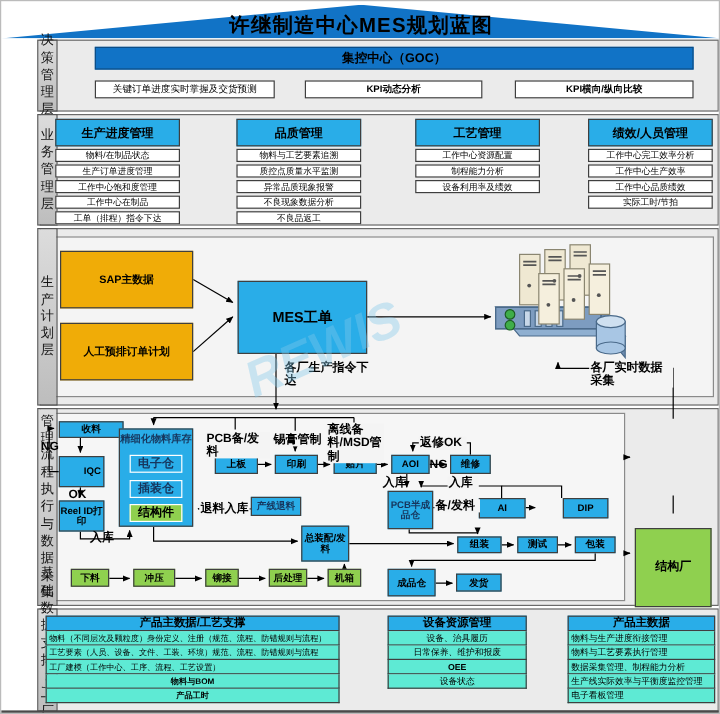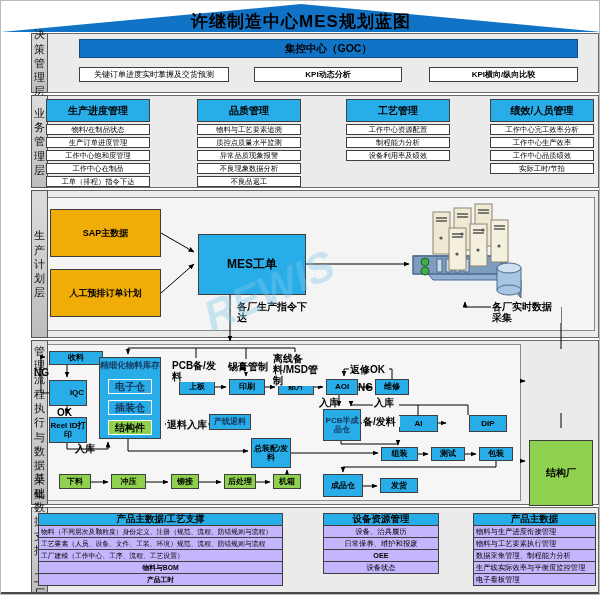--- a/index.html
+++ b/index.html
@@ -18,21 +18,21 @@
   .roof{position:absolute;left:0;top:3px;width:600px;height:28px;background:#1173c6;clip-path:polygon(50% 0,100% 100%,0 100%);z-index:1;}
   #title{position:absolute;left:0;top:9px;width:600px;text-align:center;font-size:17px;font-weight:bold;color:#000;z-index:2;letter-spacing:1px;}
   .goc{position:absolute;left:78px;top:38px;width:499px;height:19px;background:#1173c6;border:1px solid #0d4d85;display:flex;align-items:center;justify-content:center;font-size:10.5px;font-weight:bold;color:#000;z-index:3;box-sizing:border-box;}
   .col{position:absolute;top:98px;width:104px;z-index:3;}
   .col .hd{height:23px;background:#29ade8;border:1px solid #3f3f3f;display:flex;align-items:center;justify-content:center;font-size:10px;font-weight:bold;box-sizing:border-box;margin-bottom:2px;}
   .col .it{height:11px;background:#fff;border:1px solid #3f3f3f;display:flex;align-items:center;justify-content:center;font-size:7.3px;box-sizing:border-box;margin-bottom:2px;}
   .wtitle{font-size:8.5px;font-weight:bold;color:#17365d;position:absolute;top:3px;left:0;width:100%;text-align:center;}
   .winner{position:absolute;left:8px;width:44px;height:15px;border:1px solid #fff;display:flex;align-items:center;justify-content:center;font-size:10px;font-weight:bold;color:#17365d;box-sizing:border-box;}
   .tbl{position:absolute;top:512px;z-index:3;}
   .tbl .hd{height:13px;background:#29ade8;border:1px solid #3f3f3f;display:flex;align-items:center;justify-content:center;font-size:9.5px;font-weight:bold;box-sizing:border-box;}
-  .tbl .rw{height:12px;background:#c4b5fd;border:1px solid #3f3f3f;border-top:none;display:flex;align-items:center;font-size:7.3px;box-sizing:border-box;padding:0 2px;}
+  .tbl .rw{height:12px;background:#5eead4;border:1px solid #3f3f3f;border-top:none;display:flex;align-items:center;font-size:7.3px;box-sizing:border-box;padding:0 2px;}
   .tbl.lft .rw{justify-content:flex-start;text-align:left;}
   .tbl.ctr .rw{justify-content:center;text-align:center;}
   #t1 .rw:nth-child(5),#t1 .rw:nth-child(6){justify-content:center;font-weight:bold;}
   #t1 .rw{font-size:6.8px;}
   #wires{position:absolute;left:0;top:0;z-index:2;pointer-events:none;}
   #watermark{position:absolute;left:195px;top:245px;width:240px;font-size:42px;font-weight:bold;font-style:italic;color:rgba(130,200,235,0.38);transform:rotate(-24deg);z-index:6;pointer-events:none;}
   .bottombar{position:absolute;left:0;top:591px;width:600px;height:4px;background:#4a4a4a;z-index:5;}
 </style>
 </head>
 <body>

